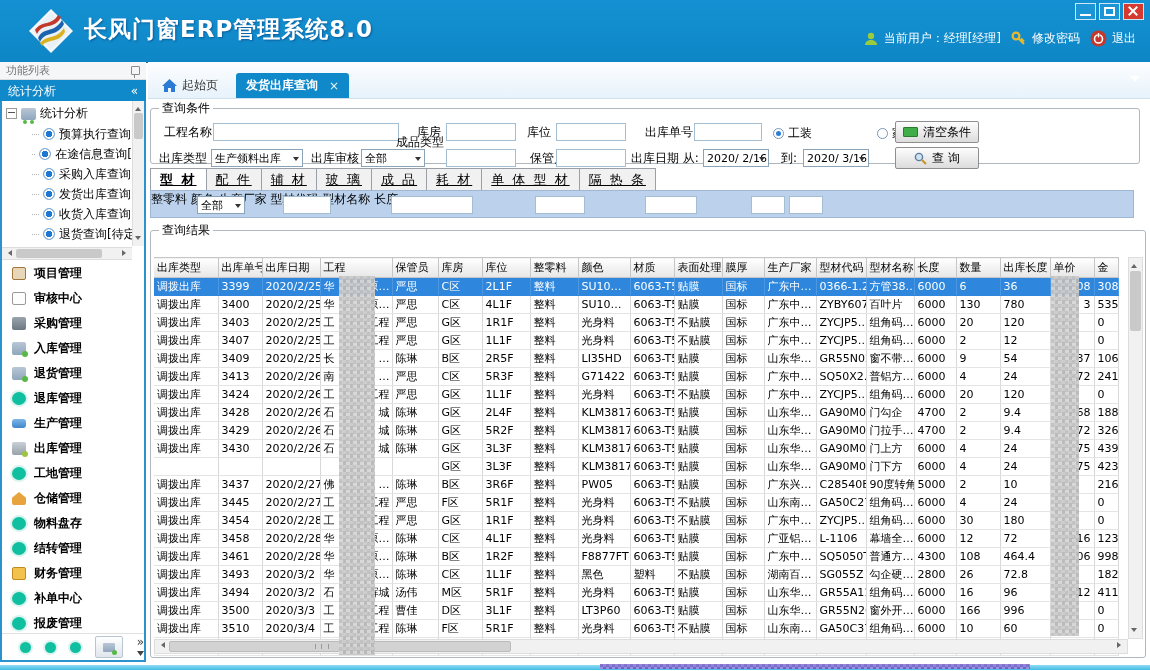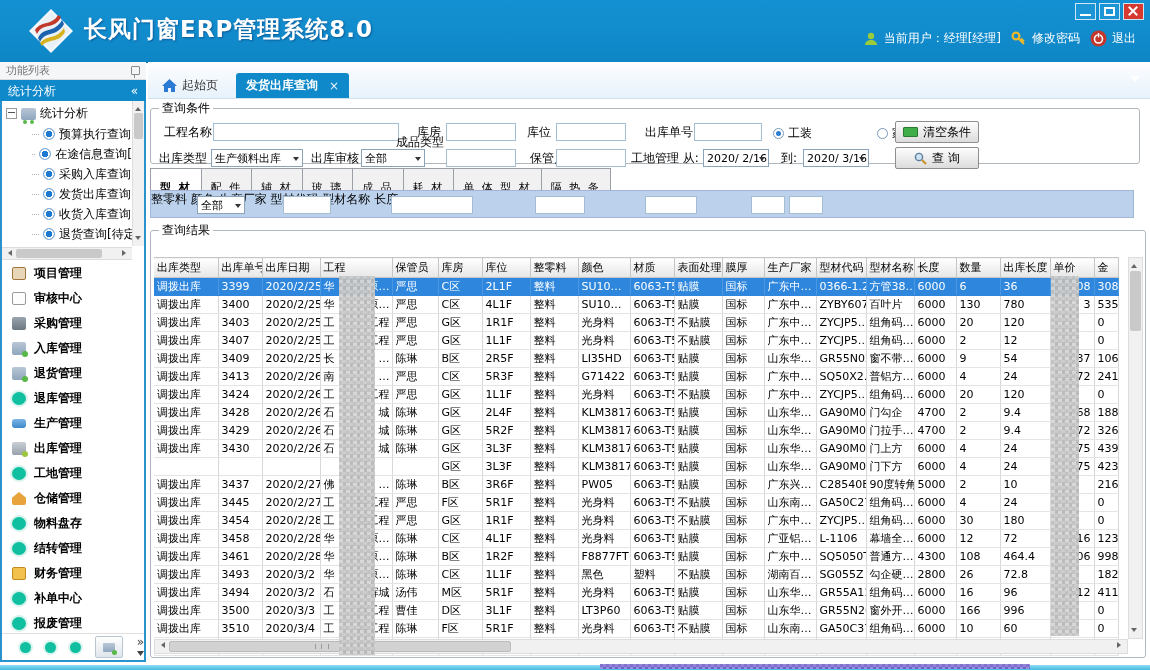--- a/index.html
+++ b/index.html
@@ -80,21 +80,21 @@
   .combo{position:absolute;height:18px;border:1px solid #8aa3b8;background:#fff;box-sizing:border-box;font-size:11px;display:flex;align-items:center;padding:0 14px 0 3px;white-space:nowrap;cursor:pointer;overflow:hidden;}
   .combo .caret{position:absolute;right:3px;top:7px;width:0;height:0;border:3.5px solid transparent;border-top:4px solid #333;}
   .radio-wrap{position:absolute;display:flex;align-items:center;gap:4px;cursor:pointer;font-size:12px;}
   .radio{width:11px;height:11px;border:1px solid #7a98b8;border-radius:50%;background:#fff;box-sizing:border-box;}
   .radio.on{position:relative;}
   .radio.on::after{content:"";position:absolute;left:2px;top:2px;width:5px;height:5px;border-radius:50%;background:#2d7dd2;}
   .btn{position:absolute;height:22px;border:1px solid #8e8e8e;border-radius:2px;background:linear-gradient(#fdfdfd,#dcdcdc);font-size:12px;display:flex;align-items:center;justify-content:center;gap:5px;cursor:pointer;font-family:inherit;text-align:right;}
   .ic-eraser{width:13px;height:8px;background:#3fae49;border:1px solid #2a7a33;border-radius:1px;}
   
   .mat-tabs{position:absolute;left:2px;top:106px;height:22px;display:flex;}
-  .mtab{height:21px;line-height:21px;padding:8px 9px;border:1px solid #9aa0a6;border-left:none;background:#f1f1f1;letter-spacing:2px;font-size:11px;cursor:pointer;white-space:nowrap;text-decoration:underline;}
+  .mtab{height:21px;line-height:21px;padding:0 9px;border:1px solid #9aa0a6;border-left:none;background:#f1f1f1;letter-spacing:2px;font-size:13px;cursor:pointer;white-space:nowrap;text-decoration:underline;}
   .mtab:first-child{border-left:1px solid #9aa0a6;}
   .mtab.active{background:#fff;border-bottom-color:#fff;font-weight:bold;}
   .filterbar{position:absolute;left:2px;top:128px;right:16px;height:28px;background:#bcd2ec;border:1px solid #9fb6d4;box-sizing:border-box;}
   .filterbar .lbl{top:6px;}
   .filterbar .inp,.filterbar .combo{top:5px;}
   
   .results-wrap{position:relative;width:100%;height:100%;}
   table.grid{position:absolute;left:3px;top:18px;border-collapse:collapse;table-layout:fixed;width:964px;font-size:11px;}
   table.grid th{height:19px;background:linear-gradient(#ffffff,#e6e6e6);border:1px solid #c6c6c6;border-left:none;font-weight:normal;text-align:left;padding:0 3px;white-space:nowrap;overflow:hidden;}
   table.grid td{height:17px;border-right:1px solid #d8d8d8;border-bottom:1px solid #e4e4e4;padding:0 3px;white-space:nowrap;overflow:hidden;}
@@ -352,21 +352,21 @@
       <span class="combo" style="left:210px;top:32px;width:64px;">
           <span>全部</span>
           <span class="caret"></span>
         </span>
 
       <span class="lbl" style="left:247px;top:32px;width:0;"></span>
       <span class="lbl" style="left:245px;top:16px;">成品类型</span>
       <input class="inp" style="left: 295px; top: 32px; width: 70px;" value="">
       <span class="lbl" style="left:379px;top:32px;">保管员</span>
       <input class="inp" style="left: 405px; top: 32px; width: 70px;" value="">
-      <span class="lbl" style="left:480px;top:32px;">工地管理 从:</span>
+      <span class="lbl" style="left:480px;top:32px;">出库日期 从:</span>
       <span class="combo" style="left:552px;top:32px;width:66px;">
           <span>2020/ 2/16</span>
           <span class="caret"></span>
         </span>
       <span class="lbl" style="left:630px;top:32px;">到:</span>
       <span class="combo" style="left:652px;top:32px;width:66px;">
           <span>2020/ 3/16</span>
           <span class="caret"></span>
         </span>
       <button class="btn" style="left:744px;top:30px;width:84px;">

